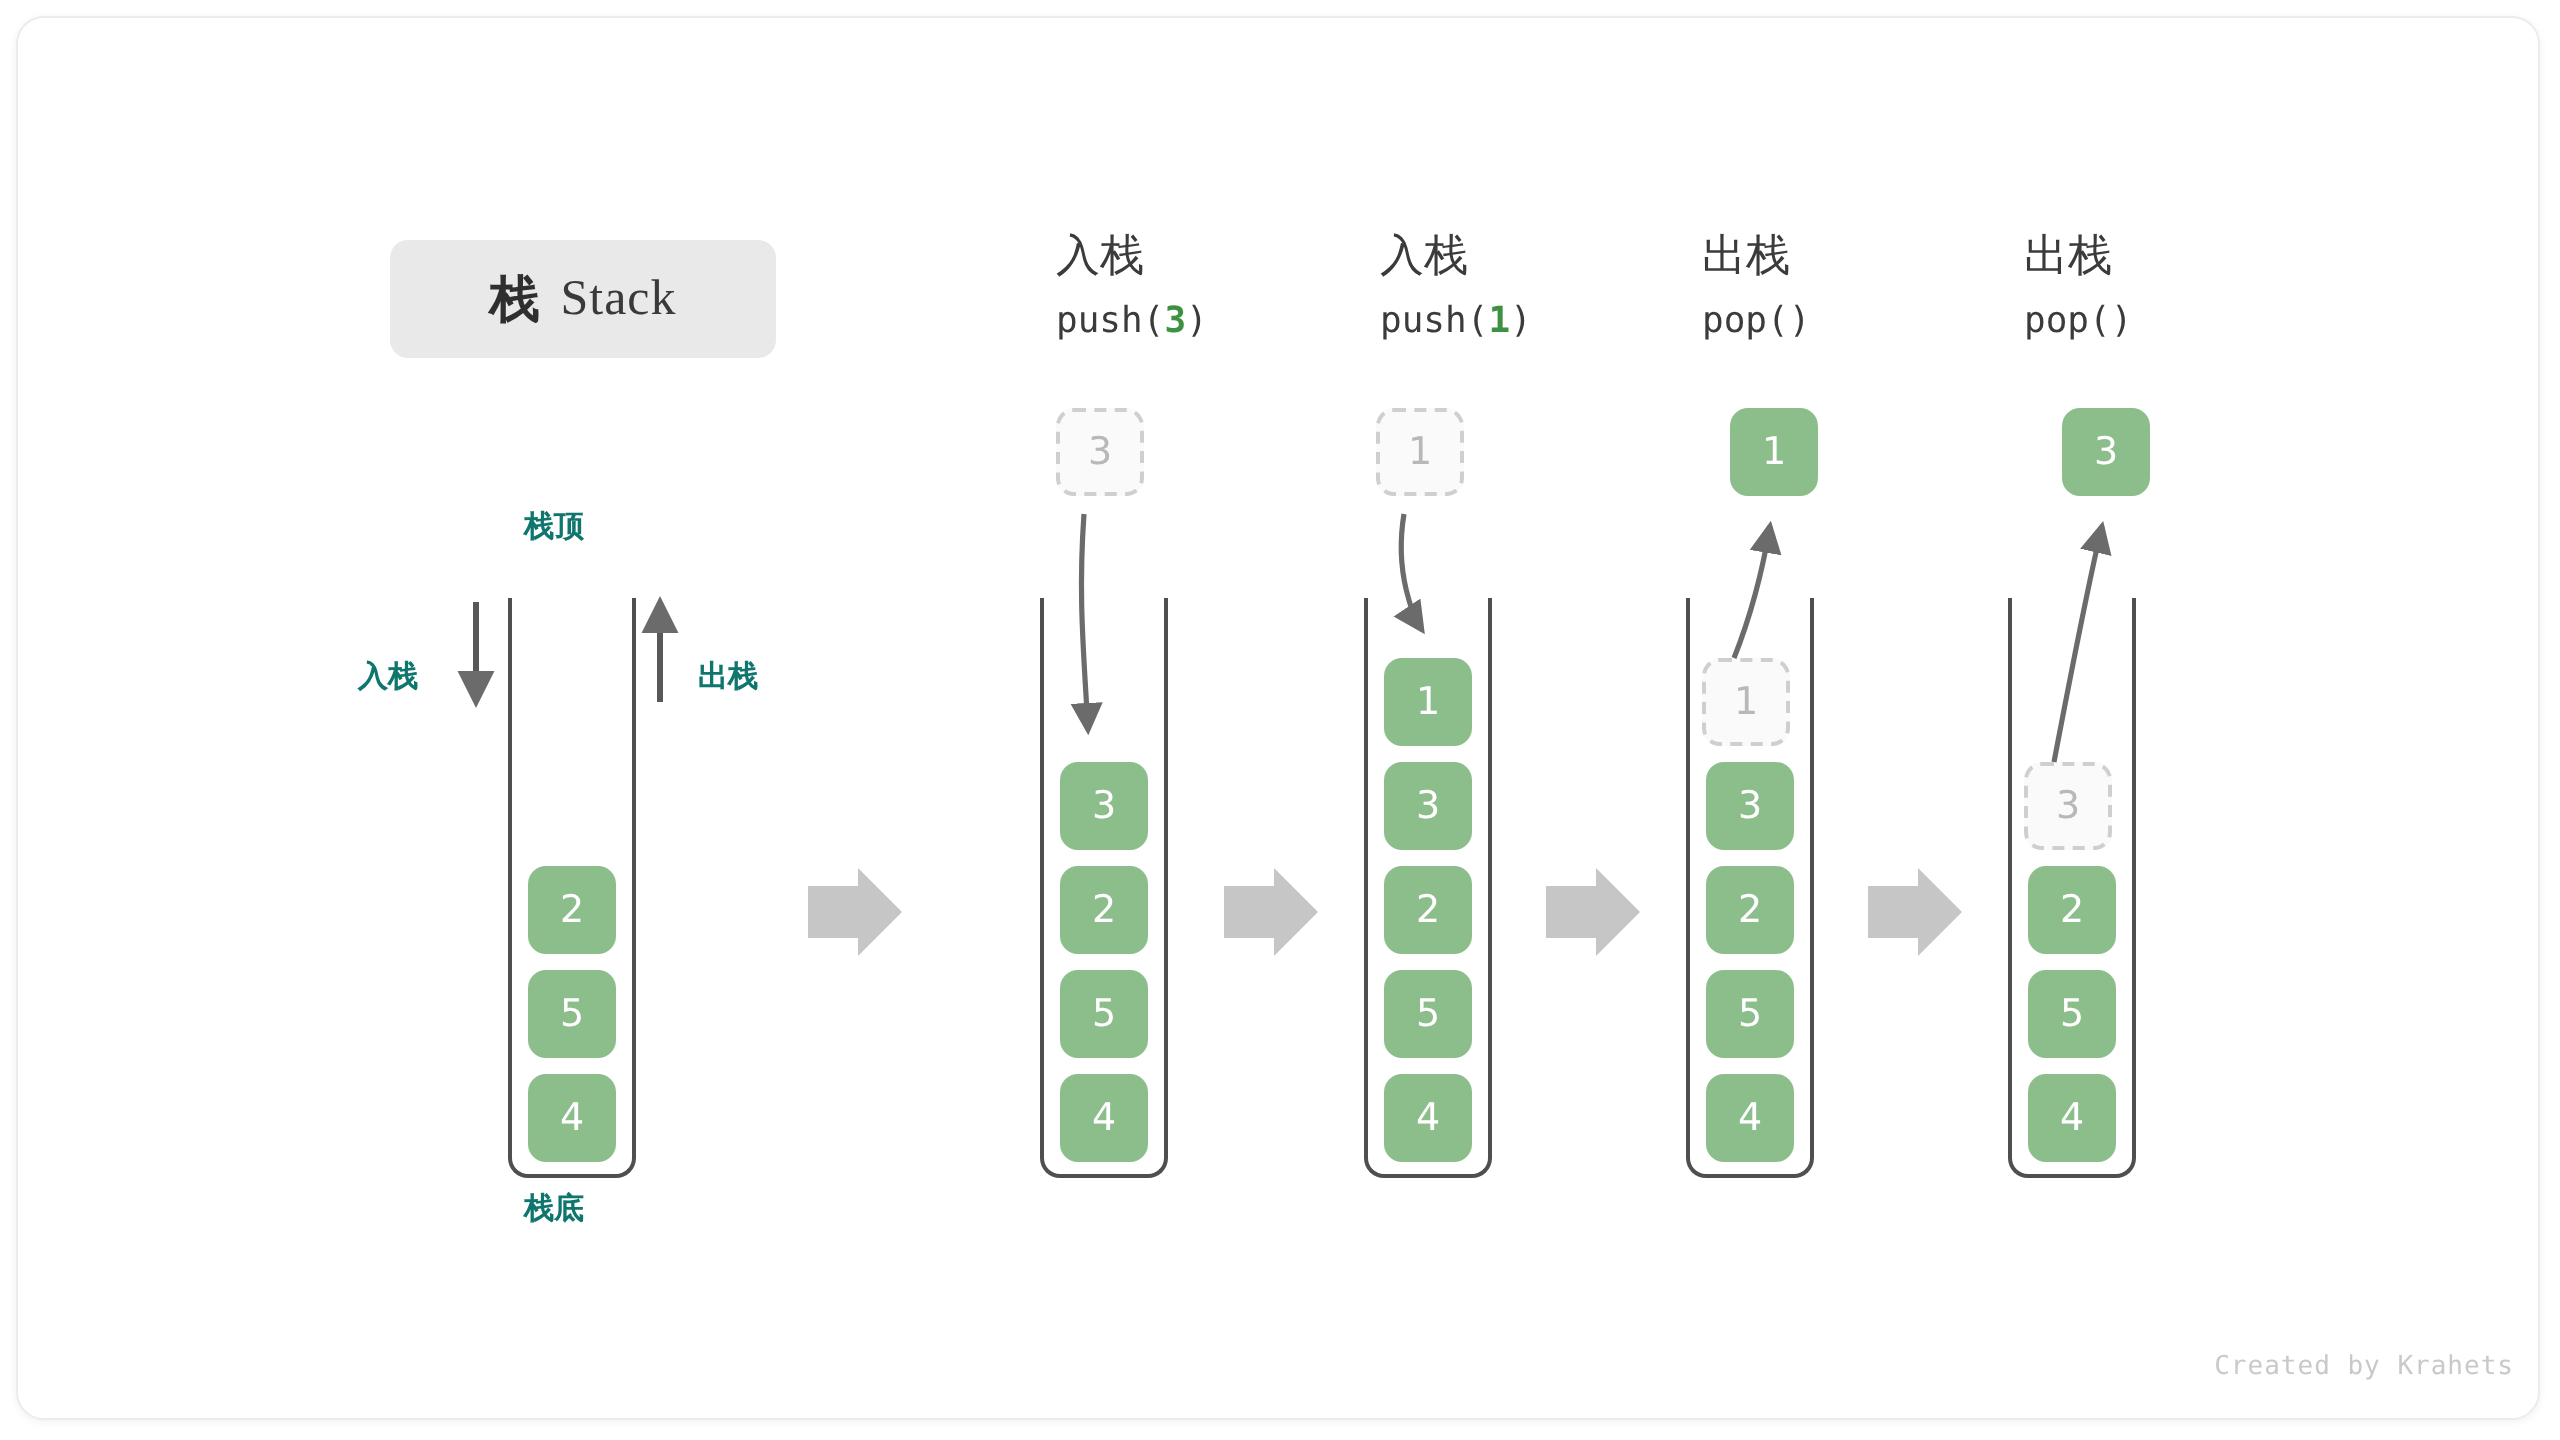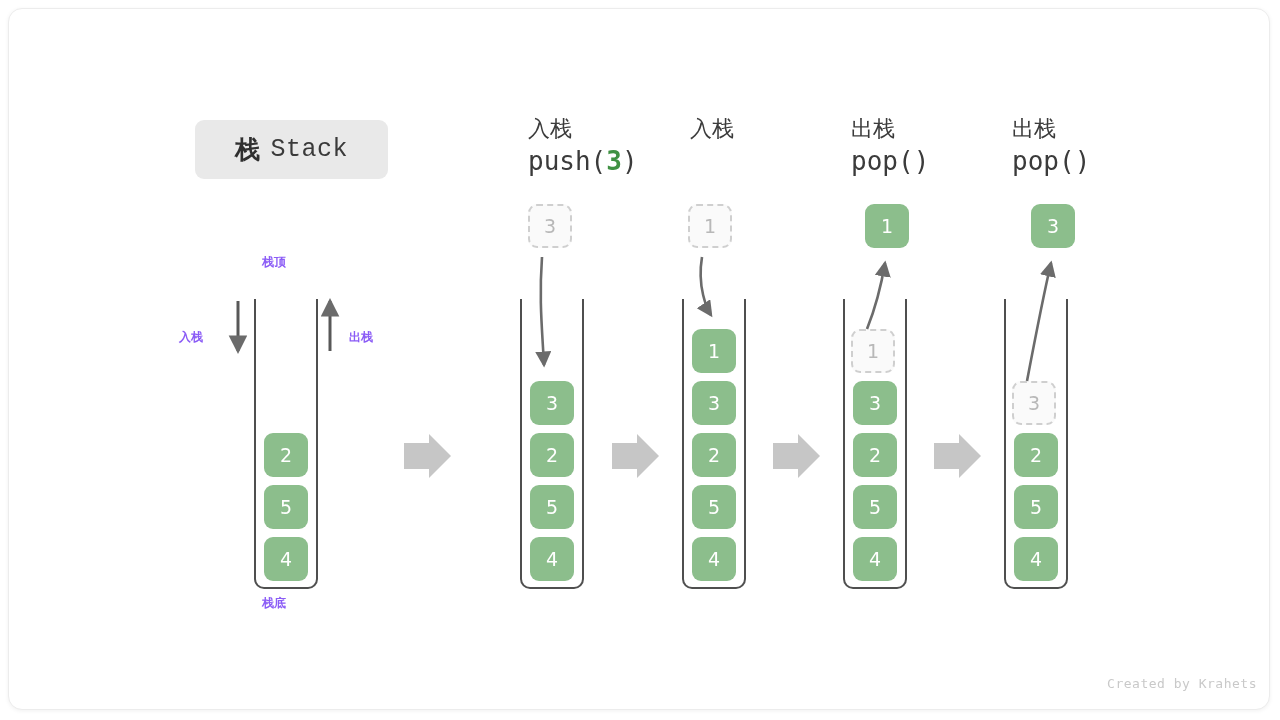--- a/index.html
+++ b/index.html
@@ -41,53 +41,53 @@
     justify-content: center;
   }
   #title-chip .t-cn {
     font-family: "DejaVu Sans", sans-serif;
     font-weight: bold;
     font-size: 25px;
     color: #2f2f2f;
     letter-spacing: 0.5px;
   }
   #title-chip .t-en {
-    font-family: Liberation Mono, monospace;
+    font-family: Liberation Serif, serif;
     font-size: 25px;
     color: #3a3a3a;
     margin-left: 10px;
     letter-spacing: 0.5px;
   }
 
   
   .cn-label {
     position: absolute;
     font-family: "DejaVu Sans", sans-serif;
     font-weight: bold;
-    font-size: 12px;
-    color: #8b5cf6;
+    font-size: 15px;
+    color: #0f766e;
     white-space: nowrap;
   }
 
   
   .col-head {
     position: absolute;
     width: 170px;
     text-align: left;
   }
   .col-head .line1 {
     font-family: "DejaVu Sans", sans-serif;
     font-size: 22px;
     color: #3b3b3b;
     line-height: 30px;
     white-space: nowrap;
   }
   .col-head .line2 {
     font-family: "DejaVu Sans Mono", monospace;
-    font-size: 26px;
+    font-size: 18px;
     color: #3b3b3b;
     line-height: 34px;
     white-space: nowrap;
   }
   .col-head .line2 .arg {
     color: #3f9142;
     font-weight: bold;
   }
 
   
@@ -162,20 +162,21 @@
   <div class="cn-label" style="left:170px; top:320px;">入栈</div>
   <div class="cn-label" style="left:340px; top:320px;">出栈</div>
 
   <div class="col-head" style="left:519px; top:105px;">
     <div class="line1">入栈</div>
     <div class="line2"><span>push(</span><span class="arg">3</span><span>)</span></div>
   </div>
 
   <div class="col-head" style="left:681px; top:105px;">
     <div class="line1">入栈</div>
+    <div class="line2"><span>push(</span><span class="arg">1</span><span>)</span></div>
   </div>
 
   <div class="col-head" style="left:842px; top:105px;">
     <div class="line1">出栈</div>
     <div class="line2"><span>pop(</span><span>)</span></div>
   </div>
 
   <div class="col-head" style="left:1003px; top:105px;">
     <div class="line1">出栈</div>
     <div class="line2"><span>pop(</span><span>)</span></div>

